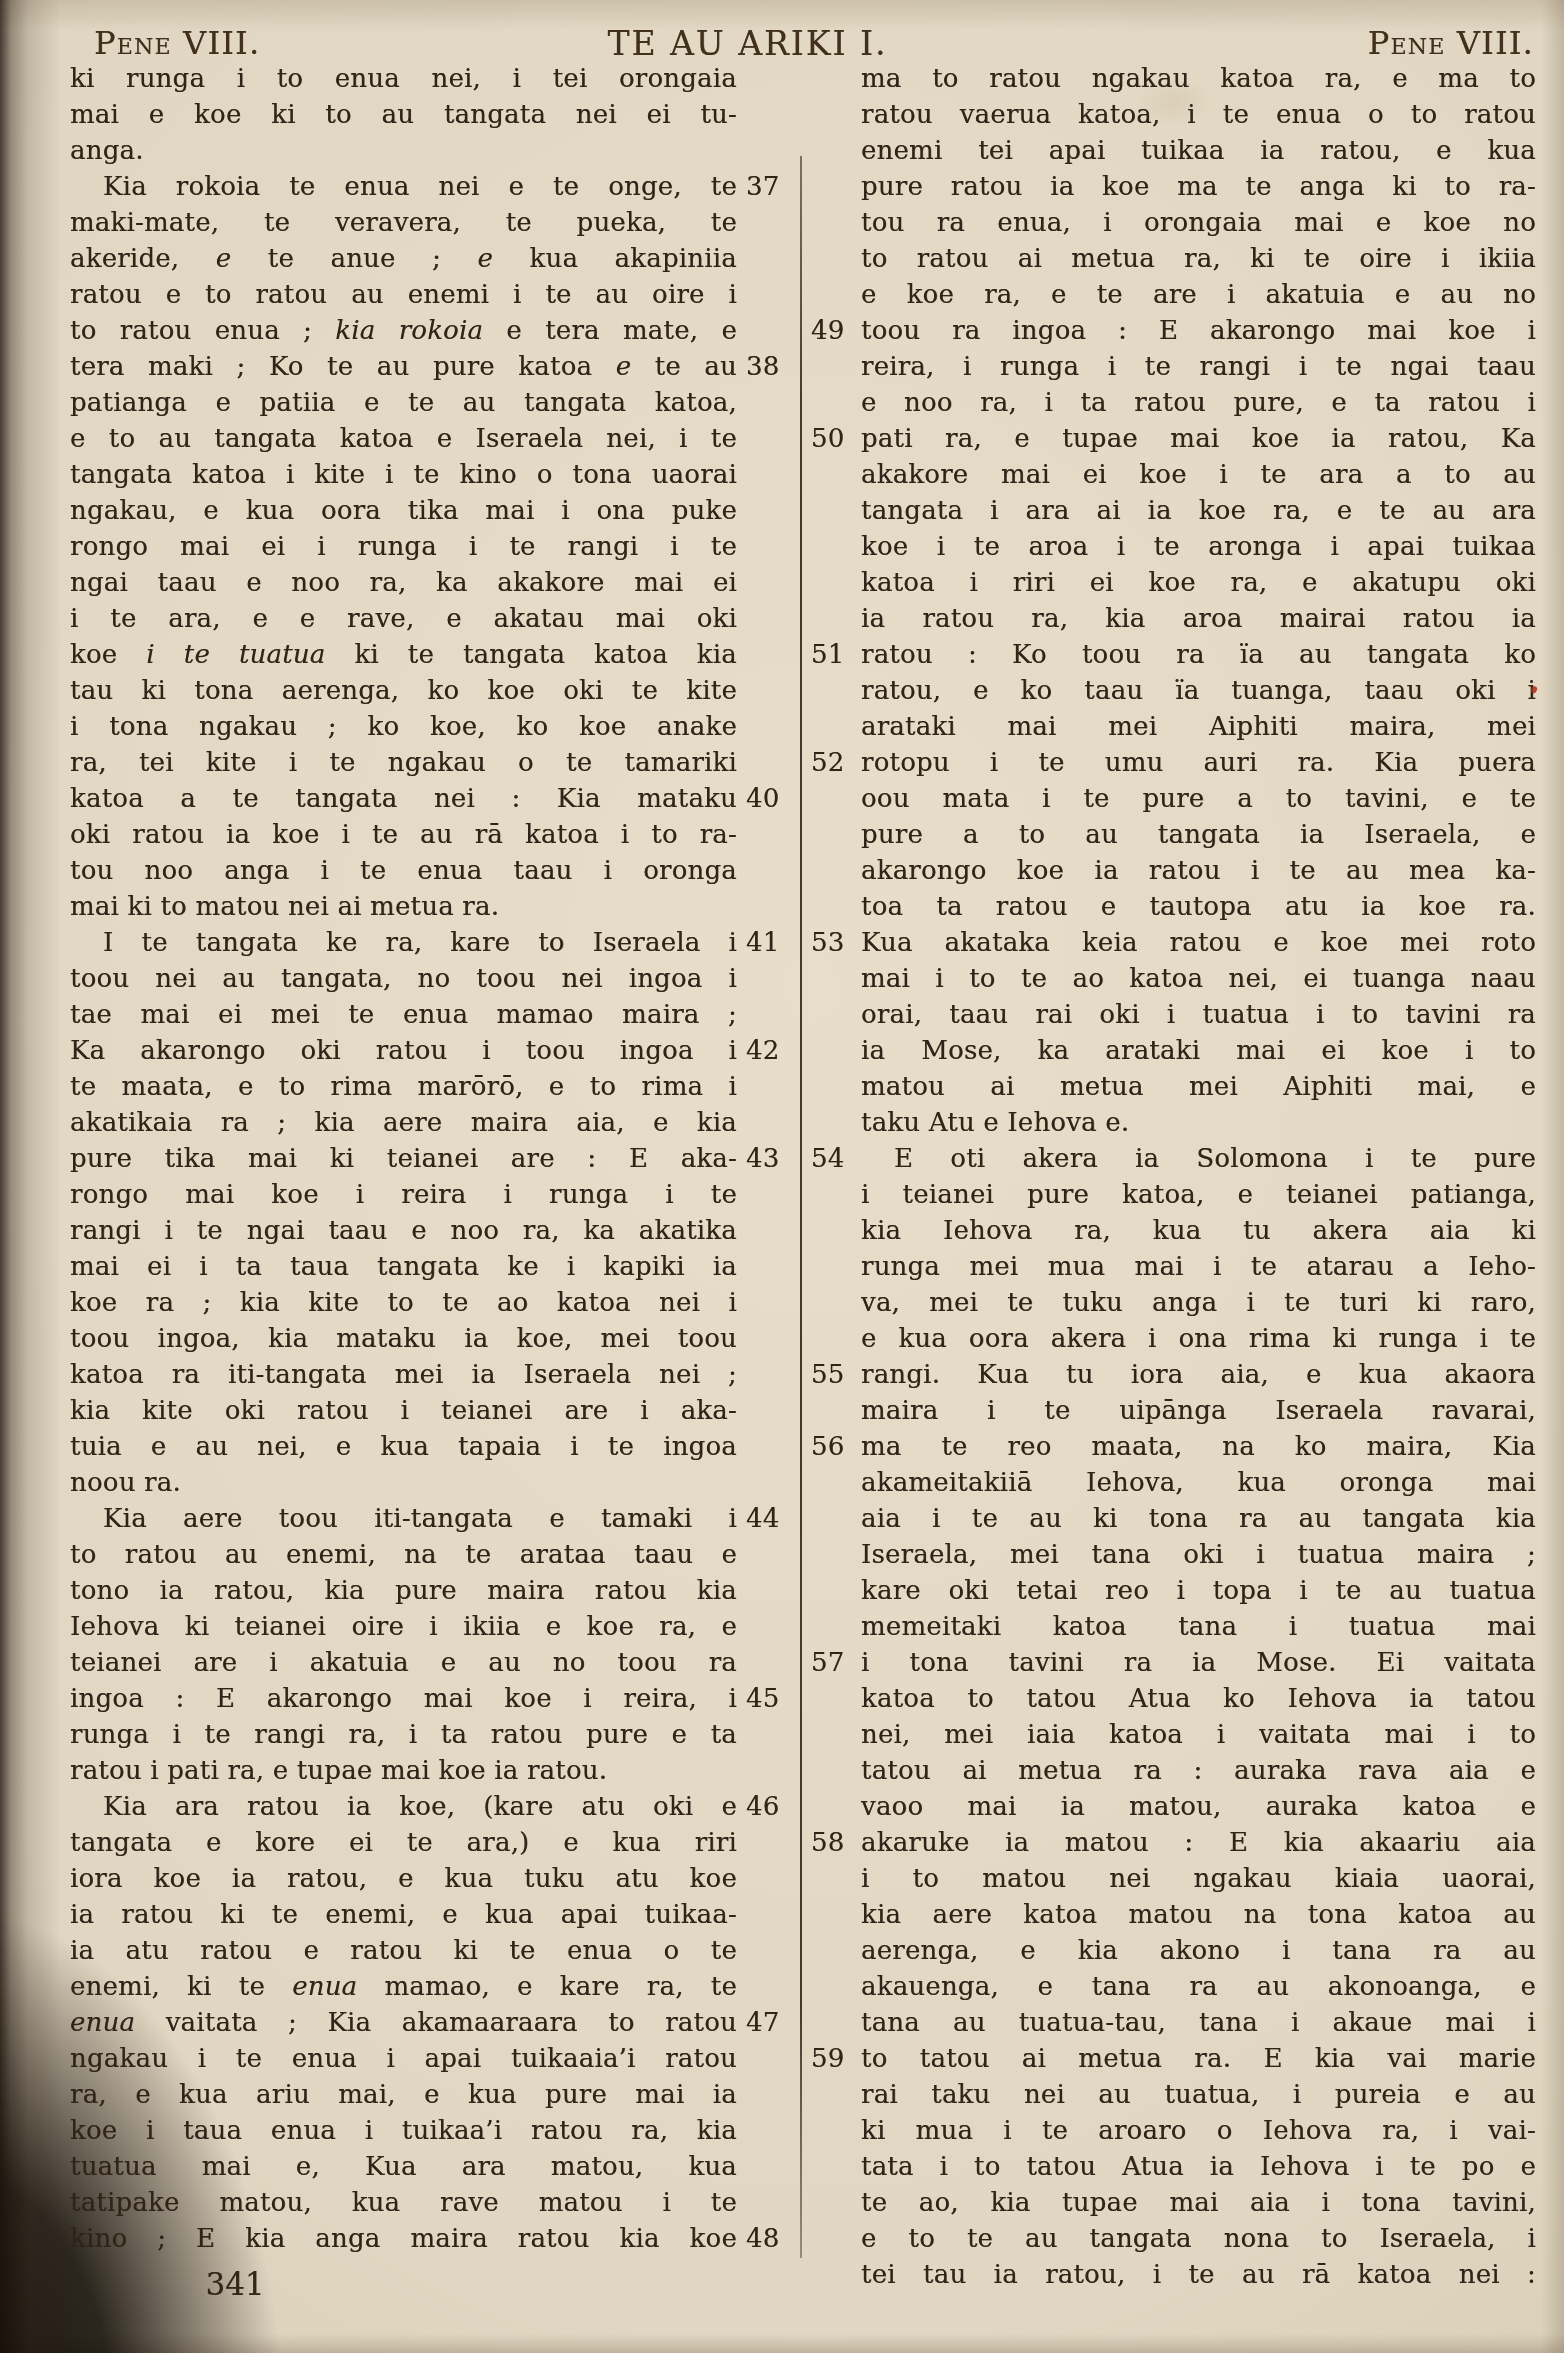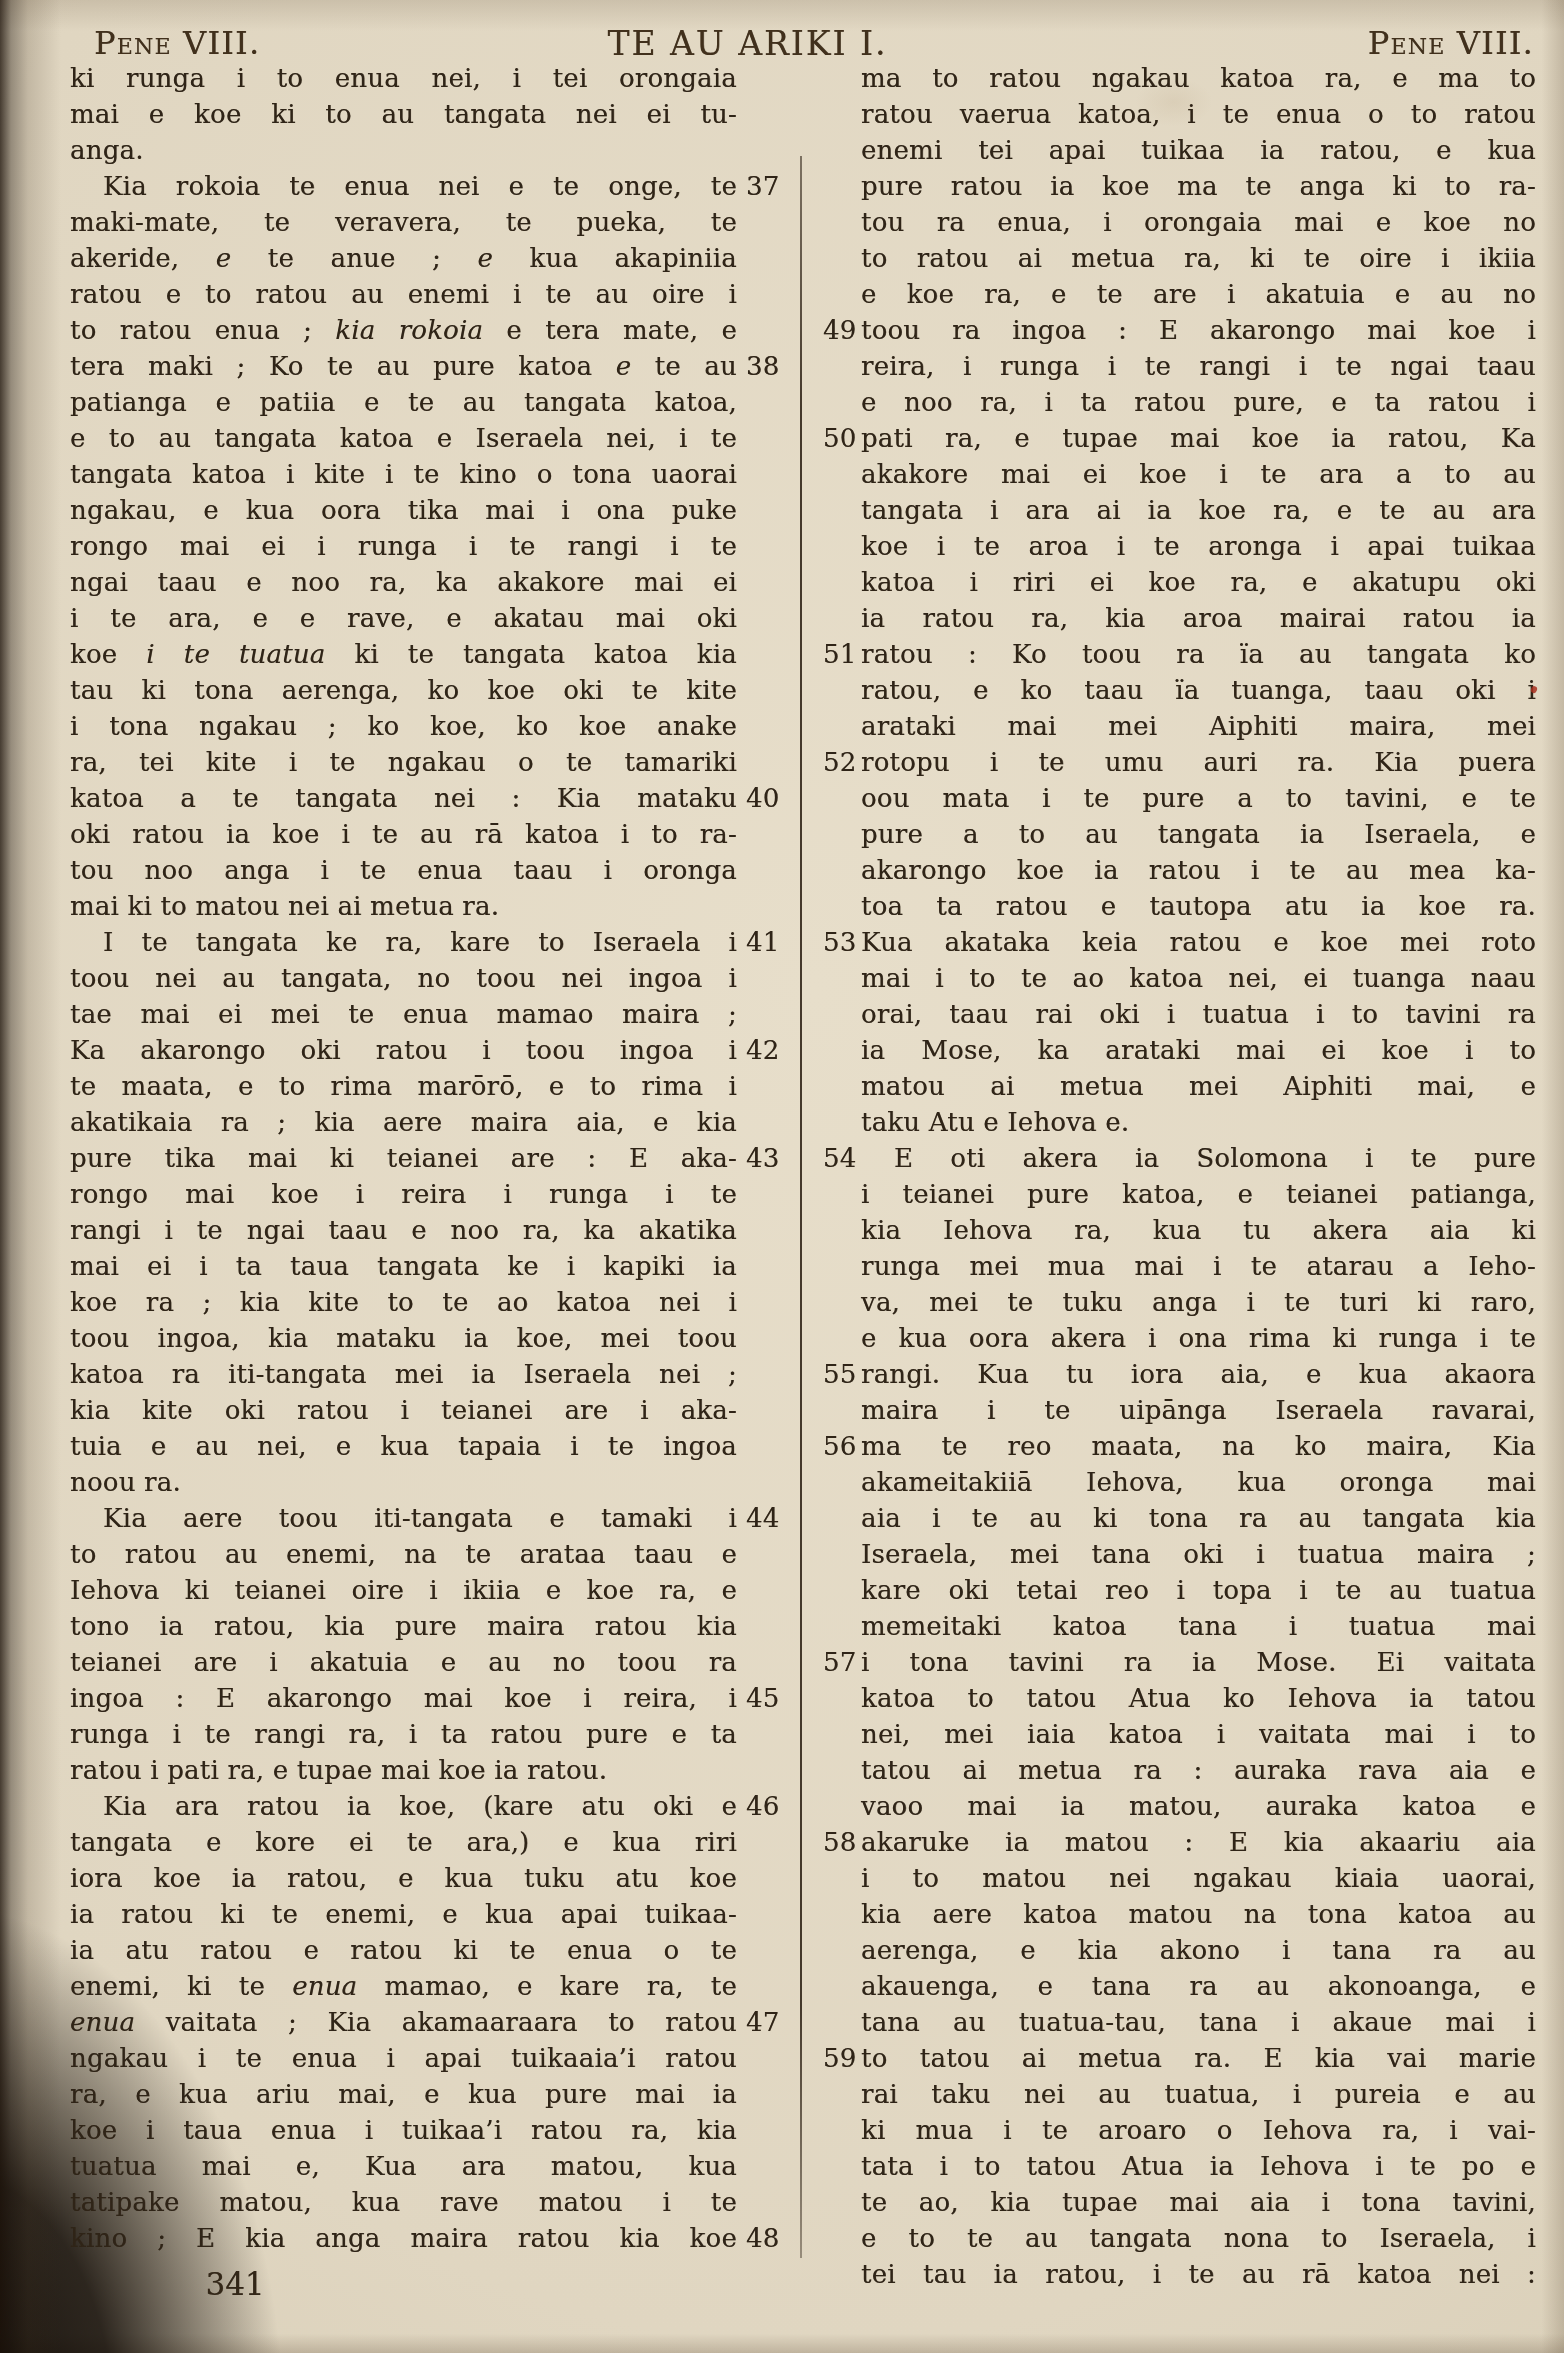--- a/index.html
+++ b/index.html
@@ -34,21 +34,21 @@
     position:relative;height:36px;line-height:36px;font-size:26px;
     text-align:justify;text-align-last:justify;
     text-shadow:0.3px 0.3px 0.3px rgba(47,36,23,.55);
     letter-spacing:0.2px;
   }
   .line.end{text-align-last:left;}
   .line.indent{text-indent:33px;}
   .verse{position:absolute;top:0;width:47px;text-indent:0;
          text-align:left;text-align-last:left;}
   #col-left .verse{left:676px;}
-  #col-right .verse{left:-50px;margin-left:12px;}
+  #col-right .verse{left:-50px;}
   #page-number{position:absolute;left:141px;top:2266px;width:188px;text-align:center;
                font-size:31px;color:#332718;text-shadow:0.3px 0.3px 0.4px rgba(47,36,23,.5);}
   #red-speck{position:absolute;left:1531px;top:686px;width:5.5px;height:7px;border-radius:50%;
              background:#a8301f;opacity:.85;transform:rotate(20deg);}
   i{font-style:italic;}
 </style>
 </head>
 <body>
 
 <div id="page">
@@ -94,22 +94,22 @@
       <div class="line"><span>rangi i te ngai taau e noo ra, ka akatika</span></div>
       <div class="line"><span>mai ei i ta taua tangata ke i kapiki ia</span></div>
       <div class="line"><span>koe ra ; kia kite to te ao katoa nei i</span></div>
       <div class="line"><span>toou ingoa, kia mataku ia koe, mei toou</span></div>
       <div class="line"><span>katoa ra iti-tangata mei ia Iseraela nei ;</span></div>
       <div class="line"><span>kia kite oki ratou i teianei are i aka-</span></div>
       <div class="line"><span>tuia e au nei, e kua tapaia i te ingoa</span></div>
       <div class="line end"><span>noou ra.</span></div>
       <div class="line indent"><span>Kia aere toou iti-tangata e tamaki i</span><span class="verse">44</span></div>
       <div class="line"><span>to ratou au enemi, na te arataa taau e</span></div>
+      <div class="line"><span>tono ia ratou, kia pure maira ratou kia</span></div>
       <div class="line"><span>Iehova ki teianei oire i ikiia e koe ra, e</span></div>
-      <div class="line"><span>tono ia ratou, kia pure maira ratou kia</span></div>
       <div class="line"><span>teianei are i akatuia e au no toou ra</span></div>
       <div class="line"><span>ingoa : E akarongo mai koe i reira, i</span><span class="verse">45</span></div>
       <div class="line"><span>runga i te rangi ra, i ta ratou pure e ta</span></div>
       <div class="line end"><span>ratou i pati ra, e tupae mai koe ia ratou.</span></div>
       <div class="line indent"><span>Kia ara ratou ia koe, (kare atu oki e</span><span class="verse">46</span></div>
       <div class="line"><span>tangata e kore ei te ara,) e kua riri</span></div>
       <div class="line"><span>iora koe ia ratou, e kua tuku atu koe</span></div>
       <div class="line"><span>ia ratou ki te enemi, e kua apai tuikaa-</span></div>
       <div class="line"><span>ia atu ratou e ratou ki te enua o te</span></div>
       <div class="line"><span>enemi, ki te </span><i>enua</i><span> mamao, e kare ra, te</span></div>

